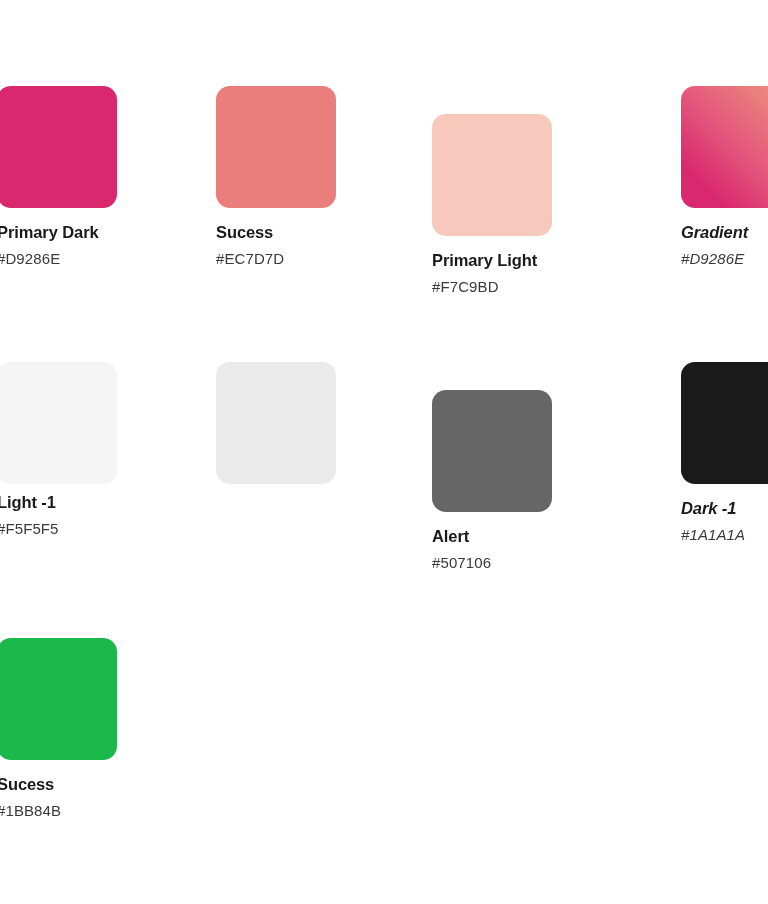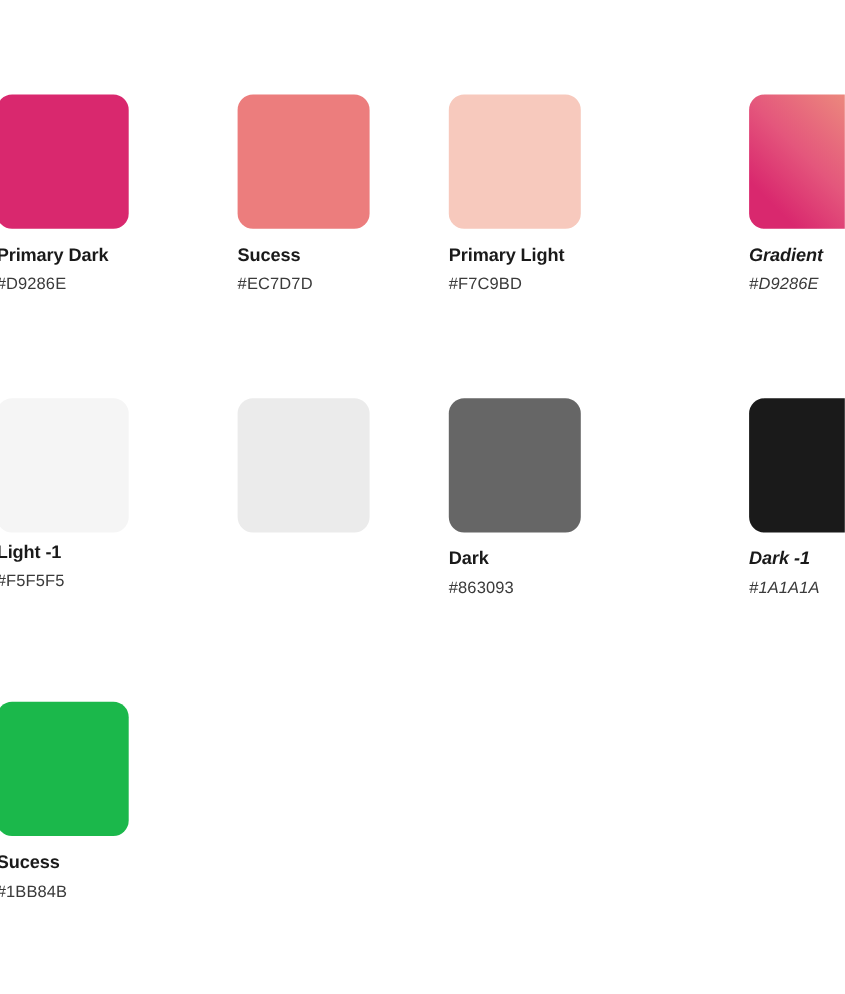--- a/index.html
+++ b/index.html
@@ -52,21 +52,21 @@
     font-weight: 400;
     line-height: 1.15;
     color: #3A3A3A;
     letter-spacing: 0.1px;
     white-space: nowrap;
   }
 
   
   .col-0 { left: -3px; }
   .col-1 { left: 216px; }
-  .col-2 { left: 408px; }
+  .col-2 { left: 432px; margin-top: 28px; }
   .col-3 { left: 681px; font-style: italic; }
 
   
   .row-0 { top: 86px; }
   .row-1 { top: 362px; }
   .row-2 { top: 638px; }
 
   
   .text-raised .swatch-name { margin-top: 9px; }
 </style>
@@ -108,22 +108,22 @@
         <div class="swatch-name">Light -1</div>
         <div class="swatch-hex">#F5F5F5</div>
       </div>
     </div>
     <div class="swatch-cell col-1 row-1">
       <div class="swatch-chip" style="background-color: rgb(235, 235, 235);"></div>
     </div>
     <div class="swatch-cell col-2 row-1">
       <div class="swatch-chip" style="background-color: rgb(102, 102, 102);"></div>
       <div class="swatch-text">
-        <div class="swatch-name">Dark</div>
-        <div class="swatch-hex">#863093</div>
+        <div class="swatch-name">Alert</div>
+        <div class="swatch-hex">#507106</div>
       </div>
     </div>
     <div class="swatch-cell col-3 row-1">
       <div class="swatch-chip" style="background-color: rgb(26, 26, 26);"></div>
       <div class="swatch-text">
         <div class="swatch-name">Dark -1</div>
         <div class="swatch-hex">#1A1A1A</div>
       </div>
     </div>
     <div class="swatch-cell col-0 row-2">

